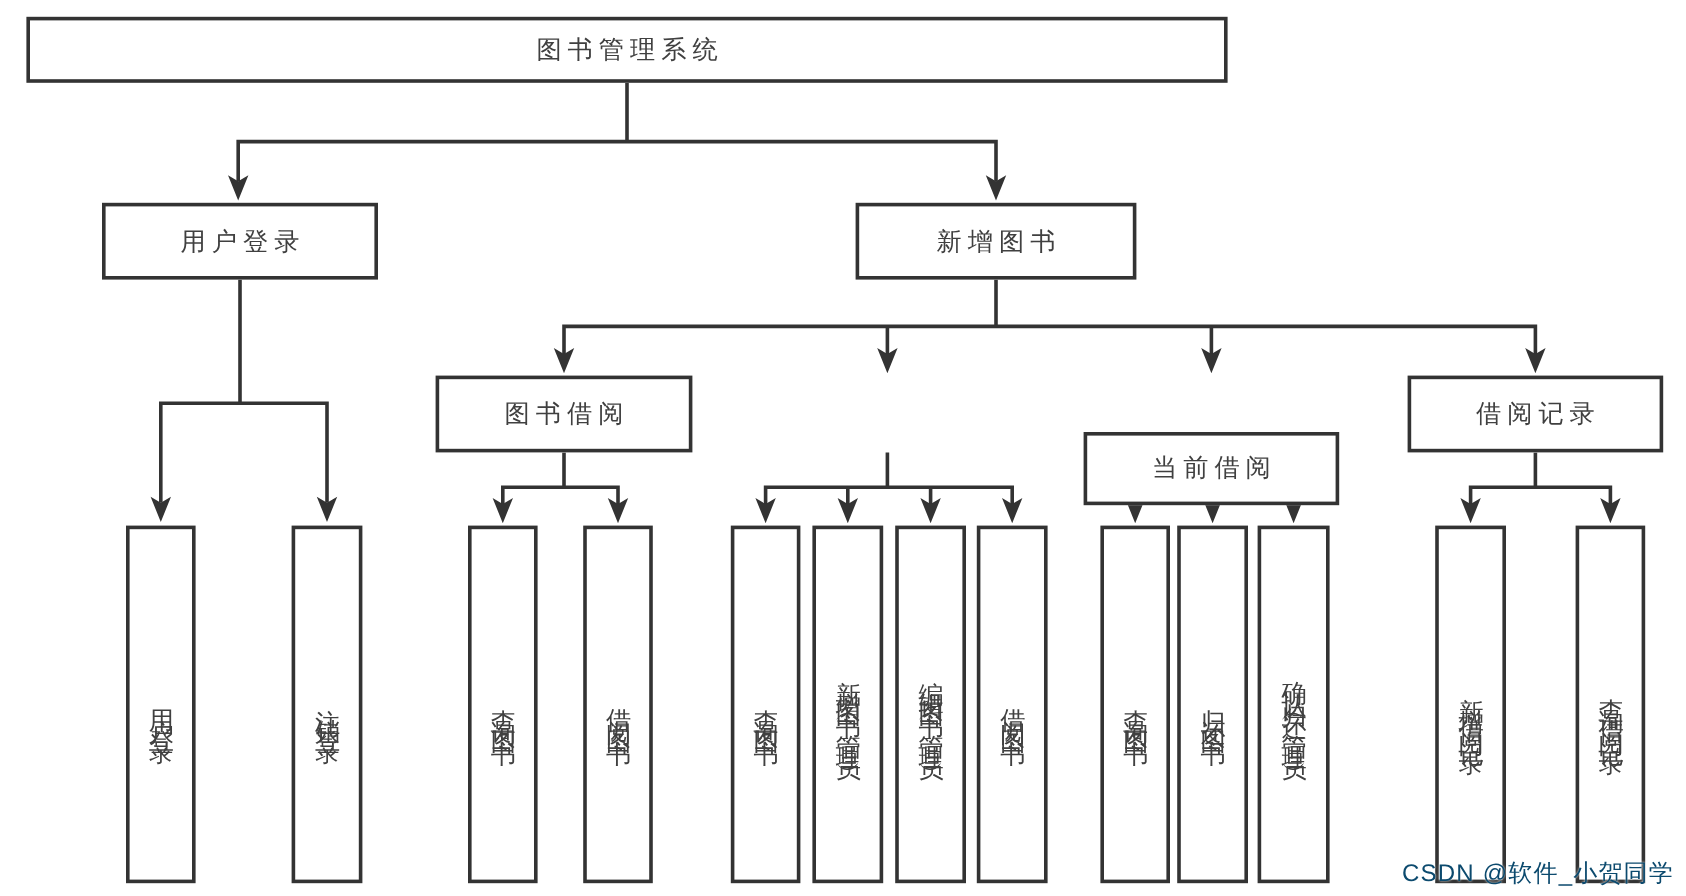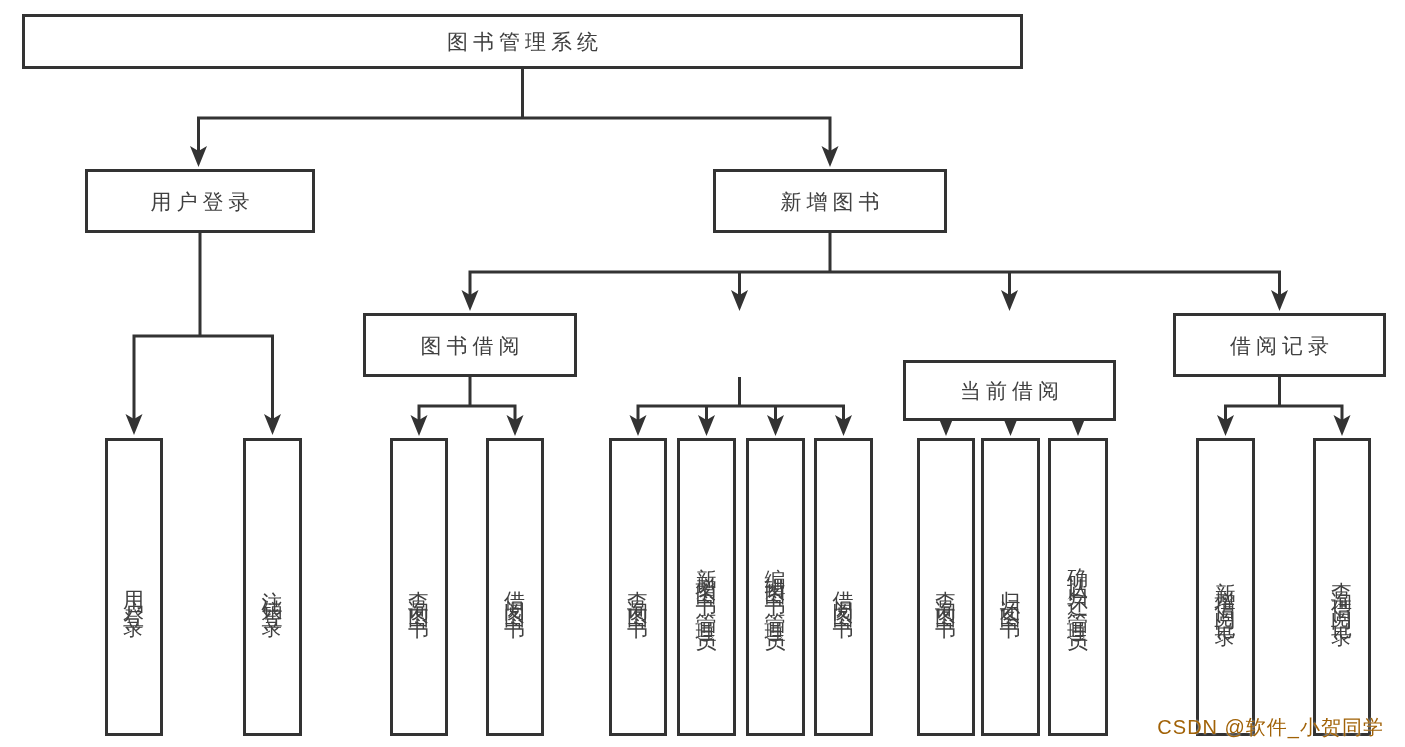--- a/index.html
+++ b/index.html
@@ -47,24 +47,24 @@
     text-orientation: mixed;
     font-size: 21px;
     color: #404040;
     letter-spacing: 9px;
     padding-top: 9px; 
     line-height: 1;
     white-space: nowrap;
   }
   .watermark {
     position: absolute;
-    right: 21px;
+    right: 10px;
     top: 714px;
     font-size: 20px;
-    color: #a16207;
+    color: #0c4a6e;
     letter-spacing: 1px;
     z-index: 3;
     text-shadow: 0 0 2px #ffffff;
     white-space: nowrap;
   }
 </style>
 </head>
 <body>
 
 <div class="canvas">

